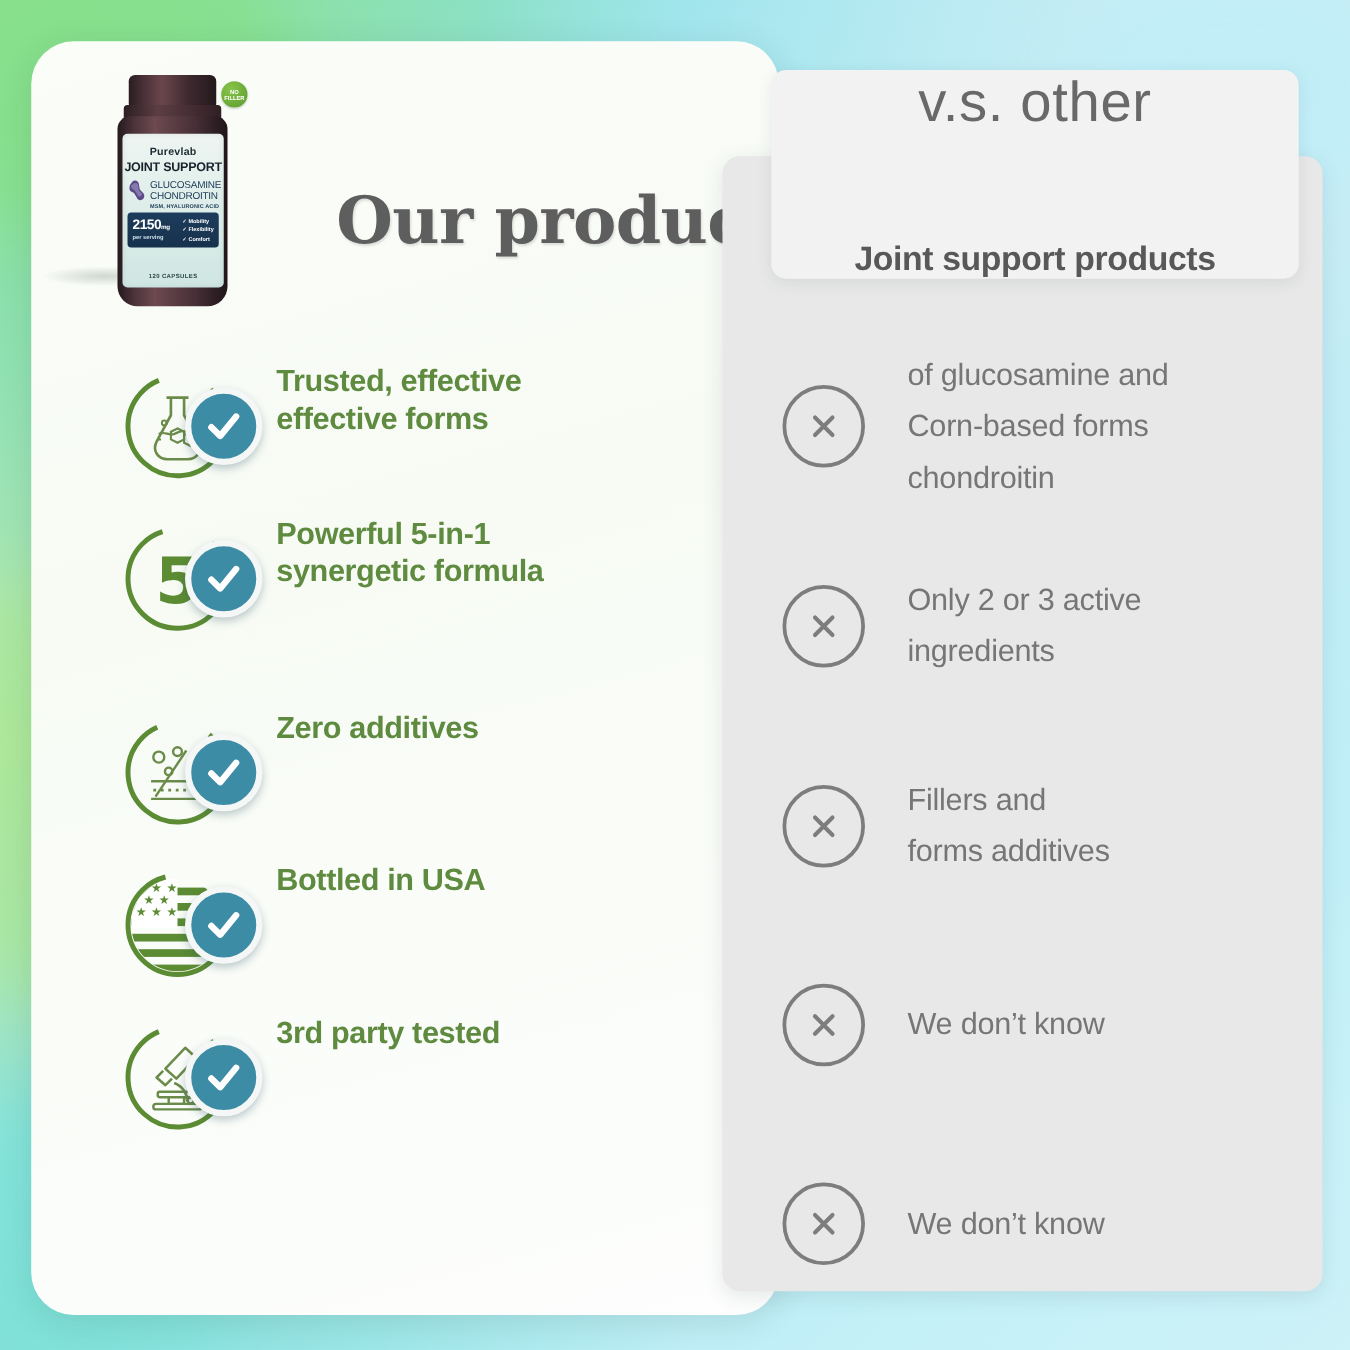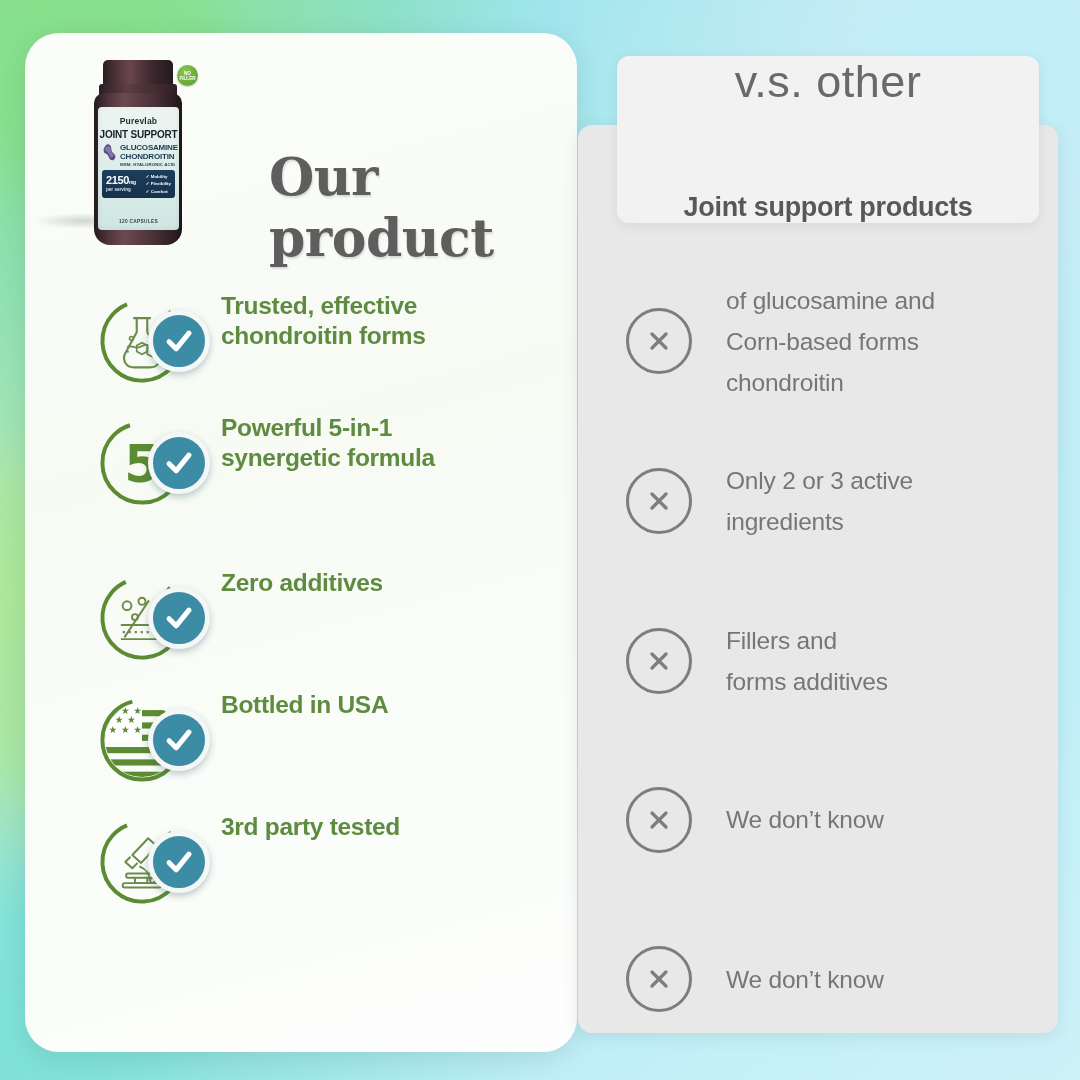--- a/index.html
+++ b/index.html
@@ -22,20 +22,21 @@
   .blob-b{left:-80px;top:470px;width:240px;height:330px;background:#a9e89b;opacity:.7;}
   .blob-c{left:-40px;top:860px;width:230px;height:230px;background:#7fe3da;opacity:.8;}
   .blob-d{right:-40px;top:-30px;width:260px;height:200px;background:#bfeef8;opacity:.8;}
 
   
   .left-card{
     position:absolute;left:25px;top:33px;width:552px;height:1019px;
     background:linear-gradient(165deg,#fbfdf9 0%,#f7fbf4 40%,#fdfefd 100%);
     border-radius:34px;
     box-shadow:0 6px 26px rgba(40,70,60,.13);
+    padding-left:46px;
   }
   .bottle{
     position:absolute;left:56px;top:27px;width:115px;height:190px;
   }
   .cap{
     position:absolute;left:22px;top:0;width:70px;height:26px;
     background:linear-gradient(90deg,#2a1d22 0%,#4b3238 18%,#6a464c 38%,#3c282e 70%,#241a1e 100%);
     border-radius:5px 5px 3px 3px;
   }
   .neck{
@@ -58,21 +59,21 @@
   .lbl-brand{
     position:absolute;top:9px;left:0;right:0;text-align:center;
     font-size:8.5px;font-weight:600;color:#1c2b33;letter-spacing:.2px;
   }
   .lbl-title{
     position:absolute;top:22px;left:0;right:0;text-align:center;
     font-size:10px;font-weight:bold;color:#16232b;letter-spacing:-.2px;
   }
   .lbl-ing{
     position:absolute;top:36px;left:22px;right:2px;
-    font-size:8px;font-weight:bold;color:#1b3a55;line-height:9px;letter-spacing:-.2px;
+    font-size:8px;font-weight:normal;color:#1b3a55;line-height:9px;letter-spacing:-.2px;
   }
   .lbl-sub{
     position:absolute;top:55px;left:22px;right:2px;
     font-size:4.4px;font-weight:bold;color:#1b3a55;letter-spacing:.1px;
   }
   .joint-ico{
     position:absolute;left:4px;top:36px;width:17px;height:20px;
   }
   .joint-ico svg{width:100%;height:100%;display:block;}
   .lbl-strip{
@@ -238,21 +239,21 @@
           </svg>
         </div>
         <div class="check">
           <svg viewBox="0 0 24 24">
               <path d="M5 12.5l5 5 9-11" fill="none" stroke="#fff" stroke-width="3.6" stroke-linecap="round" stroke-linejoin="round"></path>
             </svg>
         </div>
       </div>
       <div class="pro-text">
         <div>Trusted, effective</div>
-        <div>chondroitin forms</div>
+        <div>effective forms</div>
       </div>
     </div>
 
     <div class="pro-row r2">
       <div class="pro-icons">
         <div class="ring">
           <svg viewBox="0 0 100 100">
             <circle cx="50" cy="50" r="45" fill="none" stroke="#5b8b33" stroke-width="4.5" stroke-dasharray="234 49" transform="rotate(-46 50 50)"></circle>
             <text x="50" y="72" text-anchor="middle" font-family="DejaVu Sans, sans-serif" font-size="58" font-weight="bold" fill="#5b8b33">5</text>
           </svg>

